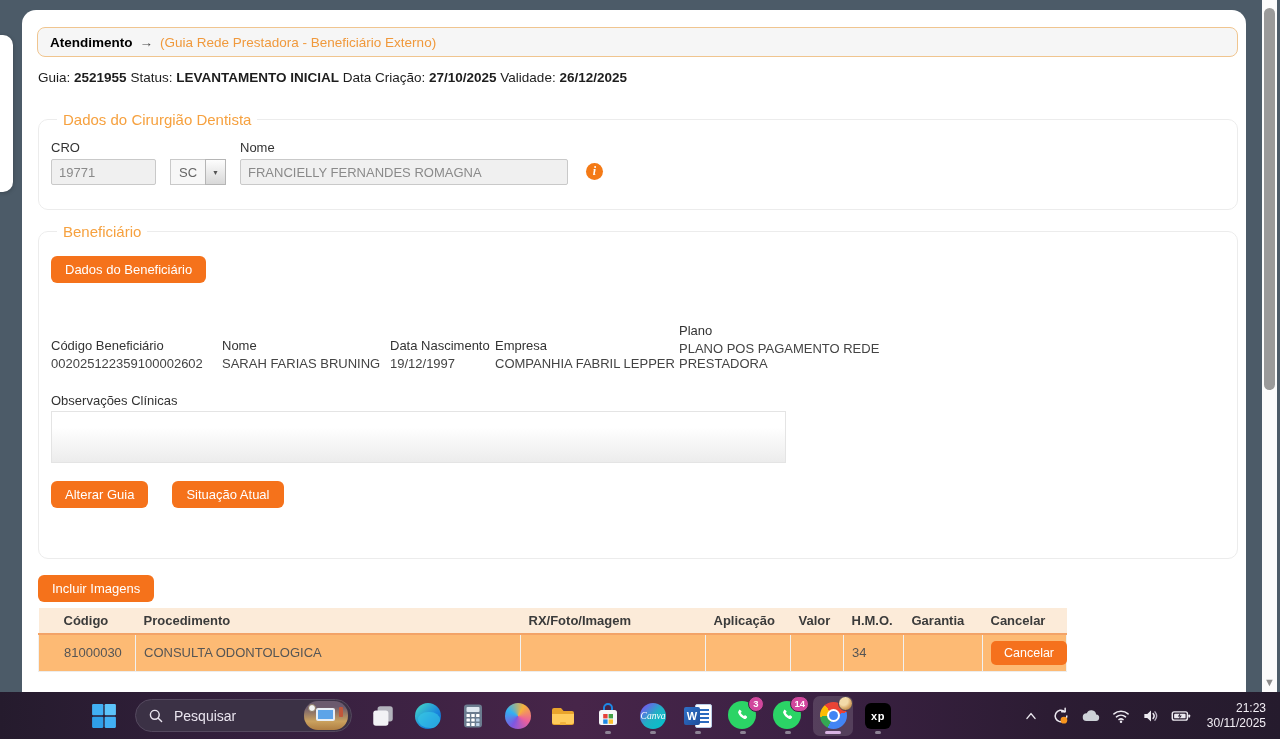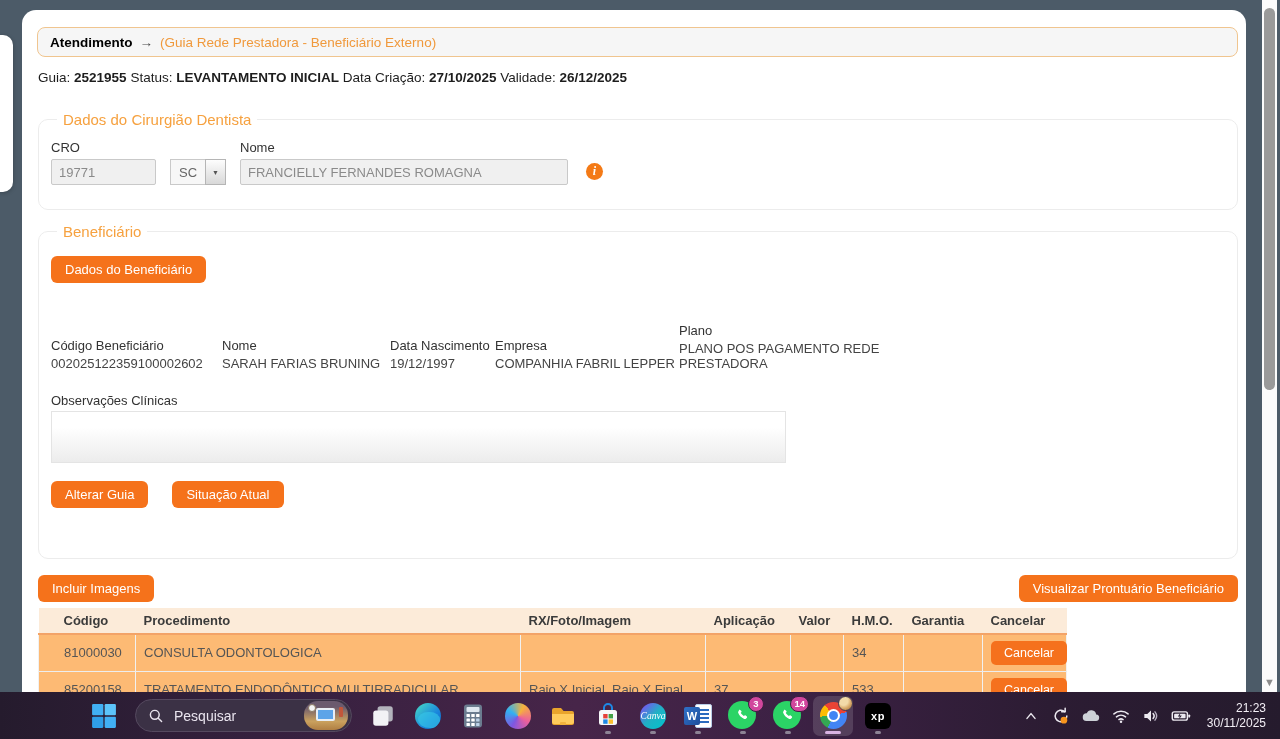--- a/index.html
+++ b/index.html
@@ -58,21 +58,21 @@
   .benef-cols .bcol { display:flex; flex-direction:column; flex:0 0 auto; }
   .benef-cols .blabel { color:#333; margin-bottom:3px; }
   .benef-cols .bvalue { color:#444; }
   .bw0{width:171px;} .bw1{width:168px;} .bw2{width:105px;} .bw3{width:184px;} .bw4{width:278px;} .bw5{flex:1;}
 
   .obs-label { margin-top:22px; font-size:13px; color:#333; }
   .obs-area { margin-top:3px; width:735px; height:52px; border:1px solid #e4e4e4;
     background:linear-gradient(#ffffff 30%,#ececec); resize:none; font-family:inherit; font-size:13px; padding:4px 6px; color:#444; }
   .fs-buttons { margin-top:14px; display:flex; gap:24px; }
 
-  .actions-row { margin:16px 8px 0 16px; display:flex; gap:24px;justify-content:space-between; }
+  .actions-row { margin:16px 8px 0 16px; display:flex; gap:34px; }
 
   
   table.proc { border-collapse:collapse; margin:6px 20px 0 16px; width:1029px; table-layout:fixed; font-size:13px; }
   table.proc th { background:#fcebd9; color:#3b3b3b; font-weight:bold; text-align:left;
     padding:5px 8px; height:26px; border-bottom:2px solid #f3a368; }
   table.proc td { border-bottom:1px solid #ededed; border-right:1px solid #f1f1f1; border-left:1px solid #f1f1f1;
     color:#555; padding:4px 8px; height:37px; background:#fdba74; }
   table.proc td:first-child, table.proc th:first-child { padding-left:25px; }
   .cw0{width:97px;} .cw1{width:385px;} .cw2{width:185px;} .cw3{width:85px;} .cw4{width:53px;} .cw5{width:60px;} .cw6{width:79px;} .cw7{width:auto;}
   .btn-cancel { background:#f5711d; color:#fff; border:none; border-radius:5px; font-size:12.5px;
@@ -208,21 +208,20 @@
     <textarea class="obs-area" style=""></textarea>
 
     <div class="fs-buttons">
       <button class="btn">Alterar Guia</button>
       <button class="btn">Situação Atual</button>
     </div>
   </fieldset>
 
   <div class="actions-row">
     <button class="btn">Incluir Imagens</button>
-    <button class="btn">Visualizar Prontuário Beneficiário</button>
   </div>
 
   <table class="proc">
     <colgroup>
       <col class="cw0">
         <col class="cw1">
         <col class="cw2">
         <col class="cw3">
       <col class="cw4">
         <col class="cw5">
@@ -245,30 +244,20 @@
       <tr>
         <td>81000030</td>
         <td>CONSULTA ODONTOLOGICA</td>
         <td></td>
         <td></td>
         <td></td>
         <td>34</td>
         <td></td>
         <td><button class="btn-cancel">Cancelar</button></td>
       </tr>
-      <tr>
-        <td>85200158</td>
-        <td>TRATAMENTO ENDODÔNTICO MULTIRRADICULAR</td>
-        <td>Raio X Inicial, Raio X Final</td>
-        <td>37</td>
-        <td></td>
-        <td>533</td>
-        <td></td>
-        <td><button class="btn-cancel">Cancelar</button></td>
-      </tr>
     </tbody>
   </table>
 </div>
 
 <div class="scrollbar">
   <div class="thumb"></div>
   <div class="sb-arrow">▼</div>
 </div>
 
 <div class="taskbar">

